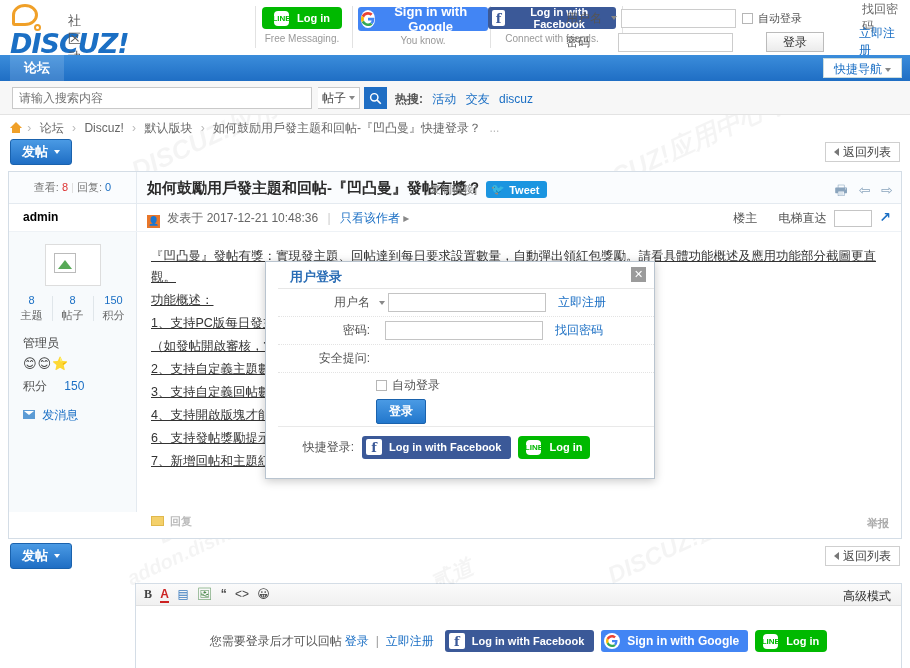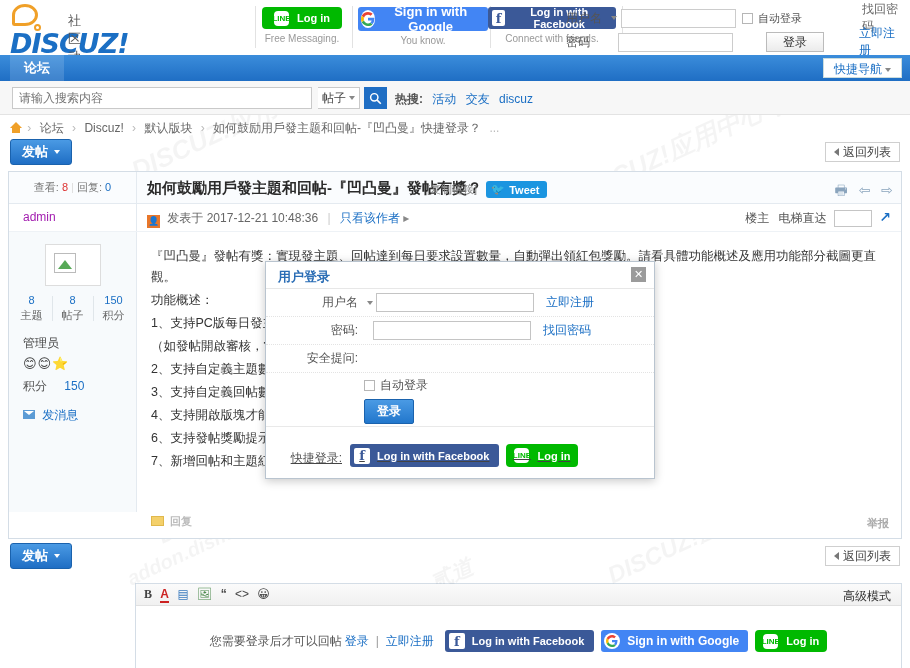--- a/index.html
+++ b/index.html
@@ -107,21 +107,21 @@
   #copylink { position:absolute; left:0; top:2px; font-size:11px; color:#888; }
   .tweet-btn { display:inline-flex; align-items:center; background:#1b95e0; color:#fff;
      border-radius:3px; font-size:11px; font-weight:bold; padding:2px 7px 2px 5px;
      margin-left:6px; cursor:pointer; }
   .tweet-btn .bird { margin-right:4px; font-size:11px; }
   #head-icons { position:absolute; right:8px; top:8px; color:#8aa4bd; font-size:14px; }
   #head-icons span { margin-left:7px; cursor:pointer; }
   
   #thread-subhead { height:28px; position:relative; border-bottom:1px solid #eef2f6; }
   #author-cell { position:absolute; left:0; top:0; width:128px; height:27px; line-height:27px;
-     padding-left:14px; font-weight:normal; color:#a21caf; font-size:12px; border-right:1px solid #e4eaf0; }
+     padding-left:14px; font-weight:bold; color:#000000; font-size:12px; border-right:1px solid #e4eaf0; }
   #postinfo { position:absolute; left:138px; top:6px; font-size:12px; color:#666; }
   .pi-ic { display:inline-block; width:13px; height:13px; background:#e8762a; color:#fff;
      font-size:9px; text-align:center; line-height:13px; vertical-align:-2px; margin-right:4px; }
   #postinfo .sep { color:#ccc; margin:0 6px; }
   #postinfo a { color:#1b6fc4; text-decoration:none; cursor:pointer;margin-top:12px; }
   #elevator { position:absolute; right:10px; top:5px; font-size:12px; color:#555; }
   #elevator input { width:38px; height:17px; border:1px solid #c5c5c5; margin:0 4px;
      vertical-align:middle; }
   #elevator .go { color:#1b6fc4; font-size:14px; font-weight:bold; cursor:pointer; }
   
@@ -143,58 +143,58 @@
   #medals { margin:4px 0 0 14px; font-size:13px; letter-spacing:1px; }
   #credit { margin:7px 0 0 14px; font-size:12px; color:#555; }
   #credit b { color:#1b6fc4; font-weight:normal; margin-left:14px; }
   #msgbtn { margin:12px 0 0 14px; font-size:12px; color:#1b6fc4; cursor:pointer; }
   .env { display:inline-block; width:12px; height:9px; background:#5b9bd5; position:relative;
      vertical-align:0px; margin-right:4px; }
   .env:after { content:""; position:absolute; left:1px; top:1px;
      border-left:5px solid transparent; border-right:5px solid transparent; border-top:4px solid #fff; }
   #postcontent { margin-left:128px; padding:14px 16px 10px 14px; font-size:12.5px;
      line-height:21px; color:#333; position:relative; min-height:250px; }
-  #postcontent p { margin:0 0 2px 0; }
+  #postcontent p { margin:0 0 2px 0;text-decoration:underline; }
   #post-foot { position:relative; height:26px; margin-left:128px;font-weight:bold; }
   #reply-ic { position:absolute; left:14px; top:2px; font-size:11px; color:#bbb; }
   .folder { display:inline-block; width:13px; height:10px; background:#f4d06a;
      border:1px solid #e0b84c; vertical-align:-1px; margin-right:3px; }
   #report { position:absolute; right:12px; top:4px; font-size:11px; color:#aaa; cursor:pointer; }
   
   #editorwrap { margin:8px 8px 0 135px; border:1px solid #d4dde6; background:#fff; }
   #etoolbar { height:22px; background:linear-gradient(#fbfbfb,#f0f0f0);
      border-bottom:1px solid #e0e0e0; position:relative; padding-left:8px; }
   #etoolbar .tool { display:inline-block; margin:3px 5px 0 0; font-size:12px; cursor:pointer;
      vertical-align:top; color:#444; }
   #advmode { position:absolute; right:10px; top:4px; font-size:12px; color:#333; cursor:pointer; }
   #earea { height:66px; position:relative; }
   #loginprompt { position:absolute; left:0; right:0; top:24px; display:flex;
      align-items:center; justify-content:center; font-size:12px; color:#555; }
   #loginprompt a { color:#1b6fc4; text-decoration:none; margin:0 3px; cursor:pointer; }
   .dim { color:#999; margin:0 4px; }
   
   #modal { position:absolute; left:265px; top:261px; width:390px; height:218px;
-     background:#fff; border:1px solid #b9c4cf; box-shadow:0 2px 9px rgba(0,0,0,0.22); z-index:50; }
+     background:#fff; border:1px solid #b9c4cf; box-shadow:0 2px 9px rgba(0,0,0,0.22); z-index:50;padding-left:12px; }
   #modal-head { height:27px; position:relative; border-bottom:1px solid #e7e7e7; }
   #modal-title { position:absolute; left:12px; top:6px; font-size:13px; font-weight:bold; color:#2a6db5; }
   #modal-close { position:absolute; right:8px; top:5px; width:15px; height:15px; background:#9b9b9b;
      color:#fff; font-size:11px; line-height:15px; text-align:center; cursor:pointer; }
   .m-row { display:flex; align-items:center; height:28px; border-bottom:1px dotted #e3e3e3;
      padding-left:22px; }
   .m-row.nb { border-bottom:none; }
   .m-lbl { width:76px; text-align:right; font-size:12px; color:#555; padding-right:6px; }
   .m-inp { width:158px; height:19px; border:1px solid #c4c4c4; background:#fff; }
   .m-lnk { color:#1b6fc4; font-size:12px; margin-left:12px; cursor:pointer; }
   .m-sel { height:20px; border:1px solid #c4c4c4; background:linear-gradient(#fff,#f2f2f2);
      font-size:11px; color:#444; display:inline-flex; align-items:center; padding:0 5px; cursor:pointer; }
   .m-check { display:inline-block; width:11px; height:11px; border:1px solid #b6b6b6;
      background:#fff; vertical-align:-2px; margin-right:5px; }
   .m-submit { background:linear-gradient(#4a9ae4,#2277cc); color:#fff; border:1px solid #1a62ad;
      border-radius:2px; font-size:12px; font-weight:bold; padding:3px 12px; cursor:pointer; }
-  #m-social { display:flex; align-items:flex-end; padding-left:22px; height:40px;text-decoration:underline; }
+  #m-social { display:flex; align-items:center; padding-left:22px; height:40px; }
 </style>
 </head>
 <body>
 
 <div class="wm" style="left:120px;top:95px;font-size:26px;transform:rotate(-25deg)">DISCUZ!应用中心 | 贰道</div>
 <div class="wm" style="left:60px;top:250px;font-size:22px;transform:rotate(-25deg)">addon.dismall.com</div>
 <div class="wm" style="left:560px;top:120px;font-size:26px;transform:rotate(-25deg)">DISCUZ!应用中心 | 贰道</div>
 <div class="wm" style="left:520px;top:280px;font-size:22px;transform:rotate(-25deg)">addon.dismall.com</div>
 <div class="wm" style="left:660px;top:380px;font-size:24px;transform:rotate(-25deg)">应用中心 | 贰道</div>
 <div class="wm" style="left:150px;top:480px;font-size:24px;transform:rotate(-25deg)">DISCUZ!应用中心</div>
@@ -348,21 +348,21 @@
     <div id="postinfo">
       <span class="pi-ic">👤</span>
       <span>发表于</span>
       <span>2017-12-21 10:48:36</span>
       <span class="sep">|</span>
       <a>只看该作者</a>
       <span style="color:#888"> ▸</span>
     </div>
     <div id="elevator">
       <span>楼主</span>
-      <span style="margin-left:6px">电梯直达</span>
+      <span style="margin-left:18px">电梯直达</span>
       <input value="" style="">
       <span class="go">↗</span>
     </div>
   </div>
 
   <div id="thread-body">
     <div id="userside">
       <div id="avatar">
         <div class="broken-img"></div>
       </div>

